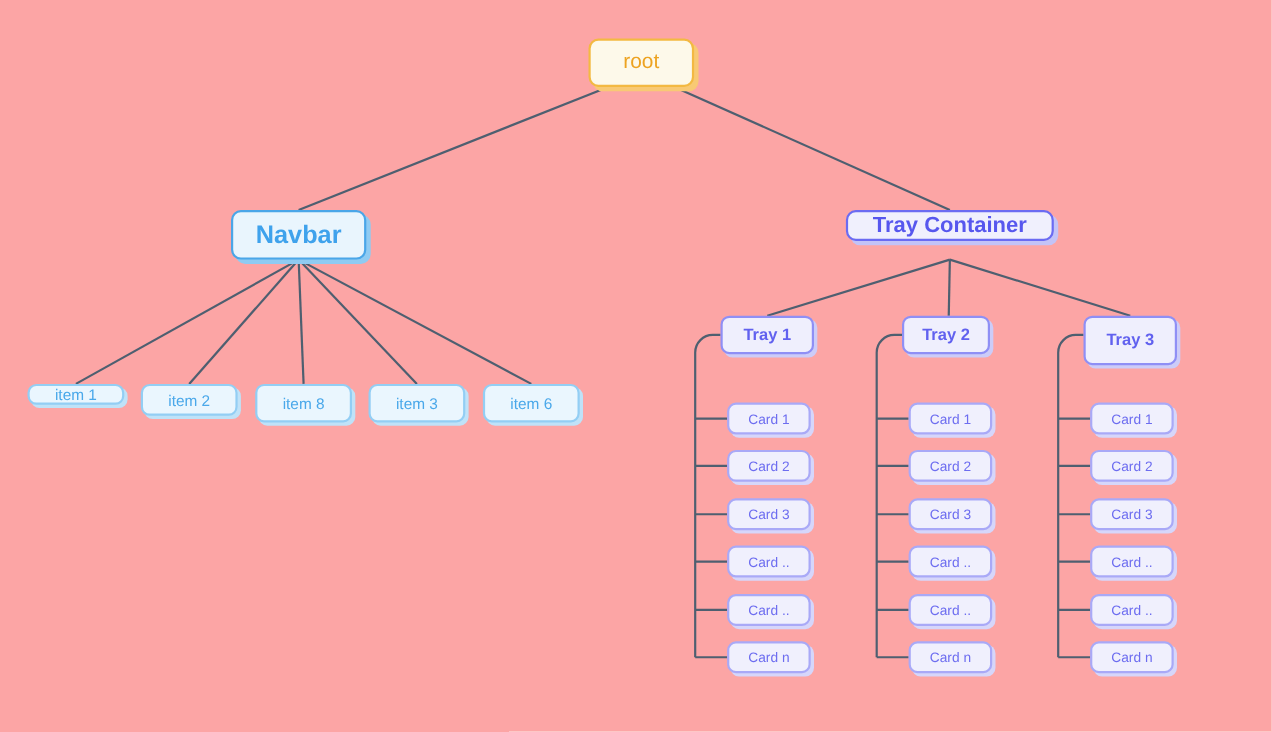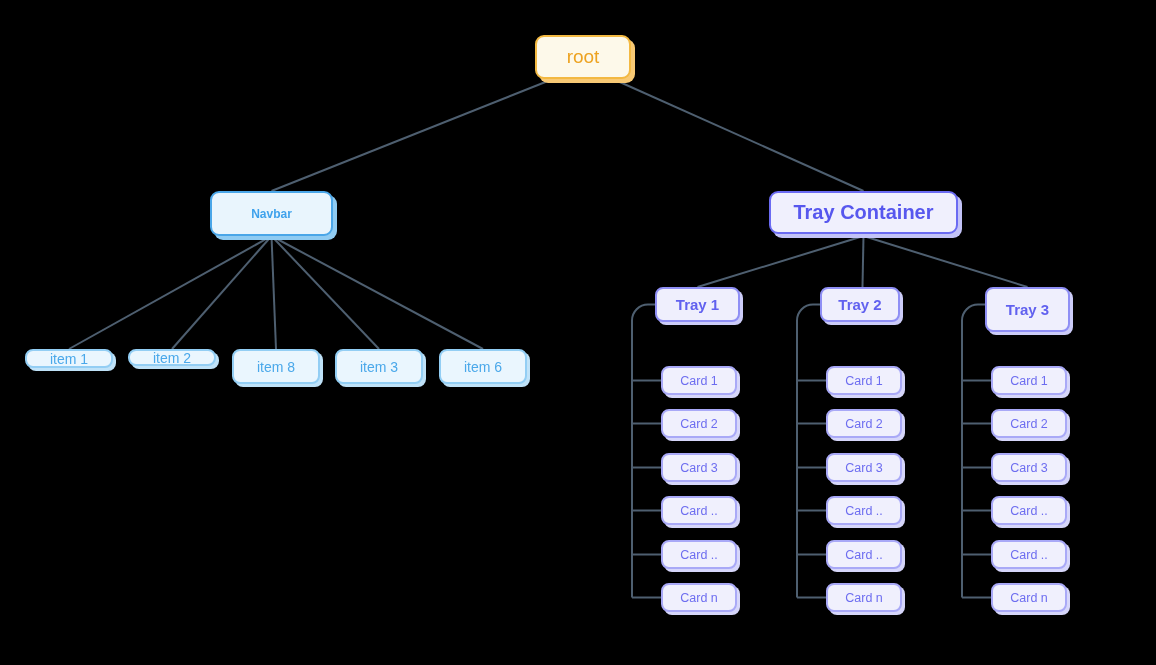--- a/index.html
+++ b/index.html
@@ -11,21 +11,21 @@
   body {
     font-family: "Liberation Sans", sans-serif;
     width: 1156px;
     height: 665px;
     overflow: hidden;
   }
   #canvas {
     position: relative;
     width: 1156px;
     height: 665px;
-    background: #000000;
+    background: #fca5a5;
   }
   #edges {
     position: absolute;
     left: 0;
     top: 0;
     width: 1156px;
     height: 665px;
     pointer-events: none;
   }
   .node {
@@ -45,21 +45,21 @@
     color: #eda321;
     font-size: 19px;
     font-weight: 400;
     box-shadow: 4px 4px 0 0 #f8c974;
   }
   
   .node-navbar {
     background: #e9f5fd;
     border: 2px solid #4aa6e8;
     color: #3fa2ec;
-    font-size: 12px;
+    font-size: 23px;
     font-weight: bold;
     box-shadow: 4px 4px 0 0 #8fcbf2;
   }
   
   .node-item {
     background: #eaf6fe;
     border: 2px solid #93cef4;
     color: #4aa8ea;
     font-size: 14px;
     font-weight: 400;
@@ -131,23 +131,23 @@
       <line x1="962" y1="423.5" x2="991" y2="423.5" stroke="#4e5f70" stroke-width="2" stroke-linecap="butt"></line>
       <line x1="962" y1="467.5" x2="991" y2="467.5" stroke="#4e5f70" stroke-width="2" stroke-linecap="butt"></line>
       <line x1="962" y1="510.5" x2="991" y2="510.5" stroke="#4e5f70" stroke-width="2" stroke-linecap="butt"></line>
       <line x1="962" y1="554.5" x2="991" y2="554.5" stroke="#4e5f70" stroke-width="2" stroke-linecap="butt"></line>
       <line x1="962" y1="597.5" x2="991" y2="597.5" stroke="#4e5f70" stroke-width="2" stroke-linecap="butt"></line>
     </svg>
 
   <div id="nodes-layer">
       <div class="node node-root" style="left: 535px; top: 35px; width: 96px; height: 44px;">root</div>
       <div class="node node-navbar" style="left: 210px; top: 191px; width: 123px; height: 45px;">Navbar</div>
-      <div class="node node-traycontainer" style="left: 769px; top: 191px; width: 189px; height: 43px;">Tray Container</div>
+      <div class="node node-traycontainer" style="left: 769px; top: 191px; width: 189px; height: 28px;">Tray Container</div>
       <div class="node node-item" style="left: 25px; top: 349px; width: 88px; height: 19px;">item 1</div>
-      <div class="node node-item" style="left: 128px; top: 349px; width: 88px; height: 17px;">item 2</div>
+      <div class="node node-item" style="left: 128px; top: 349px; width: 88px; height: 29px;">item 2</div>
       <div class="node node-item" style="left: 232px; top: 349px; width: 88px; height: 35px;">item 8</div>
       <div class="node node-item" style="left: 335px; top: 349px; width: 88px; height: 35px;">item 3</div>
       <div class="node node-item" style="left: 439px; top: 349px; width: 88px; height: 35px;">item 6</div>
       <div class="node node-tray" style="left: 655px; top: 287px; width: 85px; height: 35px;">Tray 1</div>
       <div class="node node-card" style="left: 661px; top: 366px; width: 76px; height: 29px;">Card 1</div>
       <div class="node node-card" style="left: 661px; top: 409px; width: 76px; height: 29px;">Card 2</div>
       <div class="node node-card" style="left: 661px; top: 453px; width: 76px; height: 29px;">Card 3</div>
       <div class="node node-card" style="left: 661px; top: 496px; width: 76px; height: 29px;">Card ..</div>
       <div class="node node-card" style="left: 661px; top: 540px; width: 76px; height: 29px;">Card ..</div>
       <div class="node node-card" style="left: 661px; top: 583px; width: 76px; height: 29px;">Card n</div>

